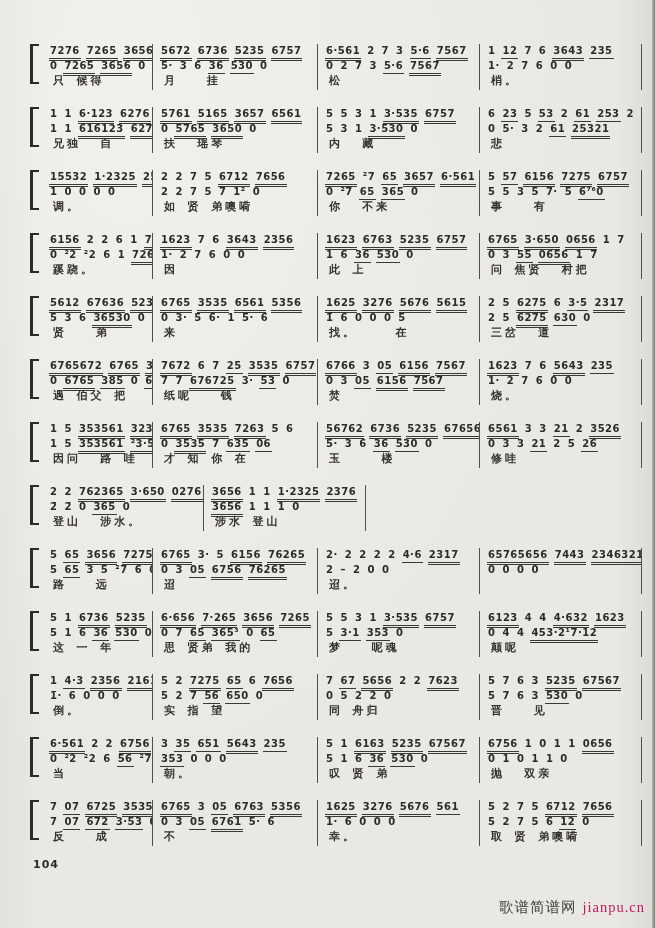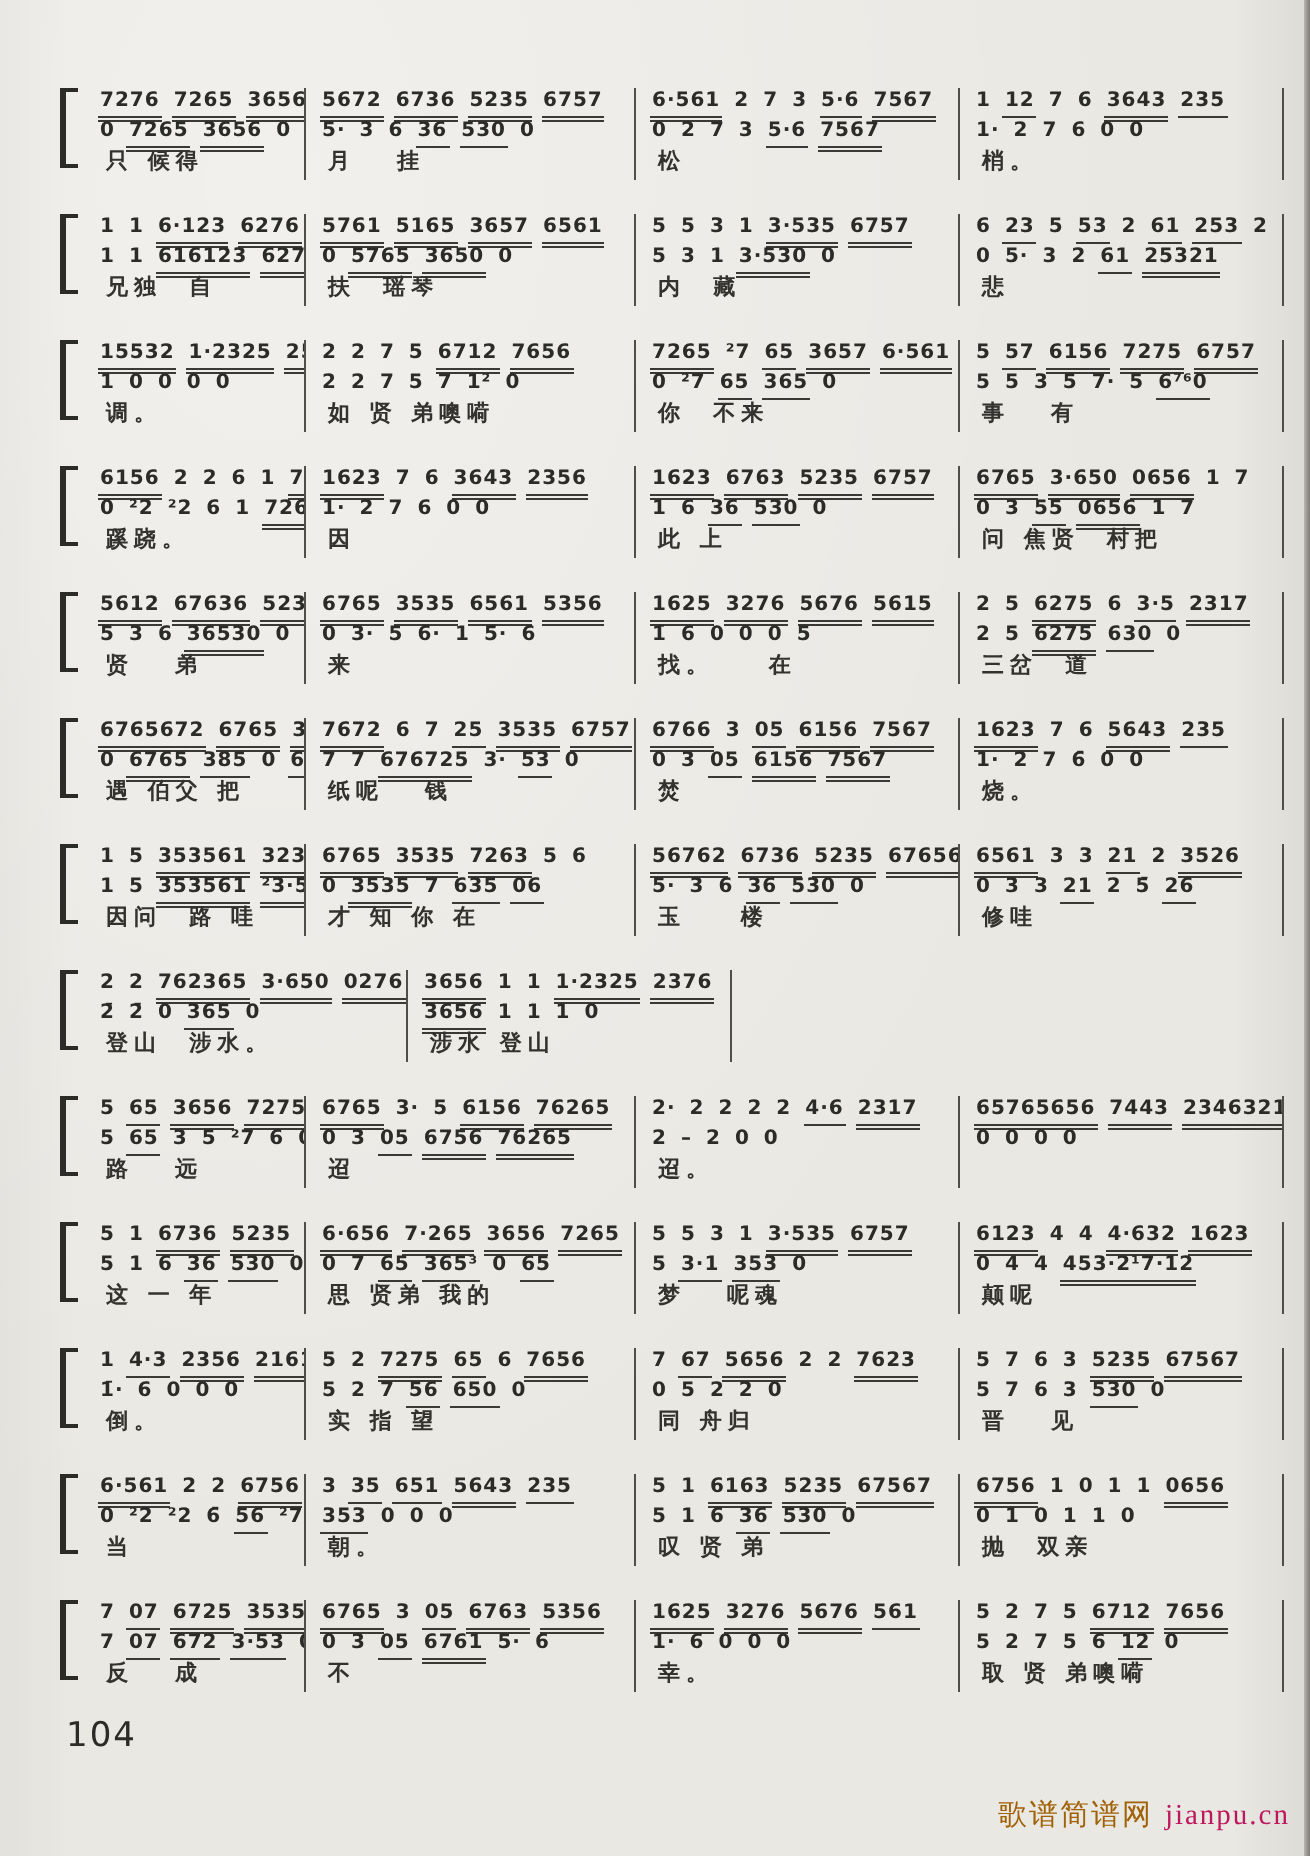--- a/index.html
+++ b/index.html
@@ -46,24 +46,25 @@
     font-weight:bold;font-size:10px;letter-spacing:.5px;
     color:#2b2b28;
   }
   .g{display:inline-block;margin-right:5px;padding:0 1px 1px 1px;}
   .b1{border-bottom:1.5px solid #3a3936;}
   .b2{border-bottom:3px double #3a3936;}
   .lyric{
     height:15px;line-height:14px;white-space:pre;overflow:hidden;
     font-weight:bold;font-size:11px;letter-spacing:3px;color:#34322e;
     padding-left:4px;
+    font-family:Liberation Mono, monospace;
   }
   #page-number{
     position:absolute;left:33px;top:858px;
-    font-weight:normal;font-size:17px;letter-spacing:1px;color:#2b2b28;
+    font-weight:bold;font-size:11px;letter-spacing:1px;color:#2b2b28;
   }
   #watermark{
     position:absolute;right:10px;top:898px;
     font-size:14.5px;letter-spacing:1px;
   }
   #watermark .site{color:#a39f99;}
   #watermark .url{margin-left:6px;}
 </style>
 </head>
 <body style="background: rgb(234, 232, 227);">
@@ -384,14 +385,14 @@
           <div class="nline"><span class="g">5</span><span class="g">2</span><span class="g">7</span><span class="g">5</span><span class="g">6</span><span class="g b1">12</span><span class="g">0</span></div>
           <div class="lyric">取 贤 弟噢嗬</div>
         </div>
       </div>
     </div>
   </div>
 
 <div id="page-number">104</div>
 
 <div id="watermark">
-  <span class="site" style="color: #a16207;">歌谱简谱网</span><span class="url" style="color: #be185d; font-family: Liberation Serif, serif;">jianpu.cn</span>
+  <span class="site" style="color: #404040;">歌谱简谱网</span><span class="url" style="color: #be185d; font-family: Liberation Serif, serif;">jianpu.cn</span>
 </div>
 
 </body></html>

